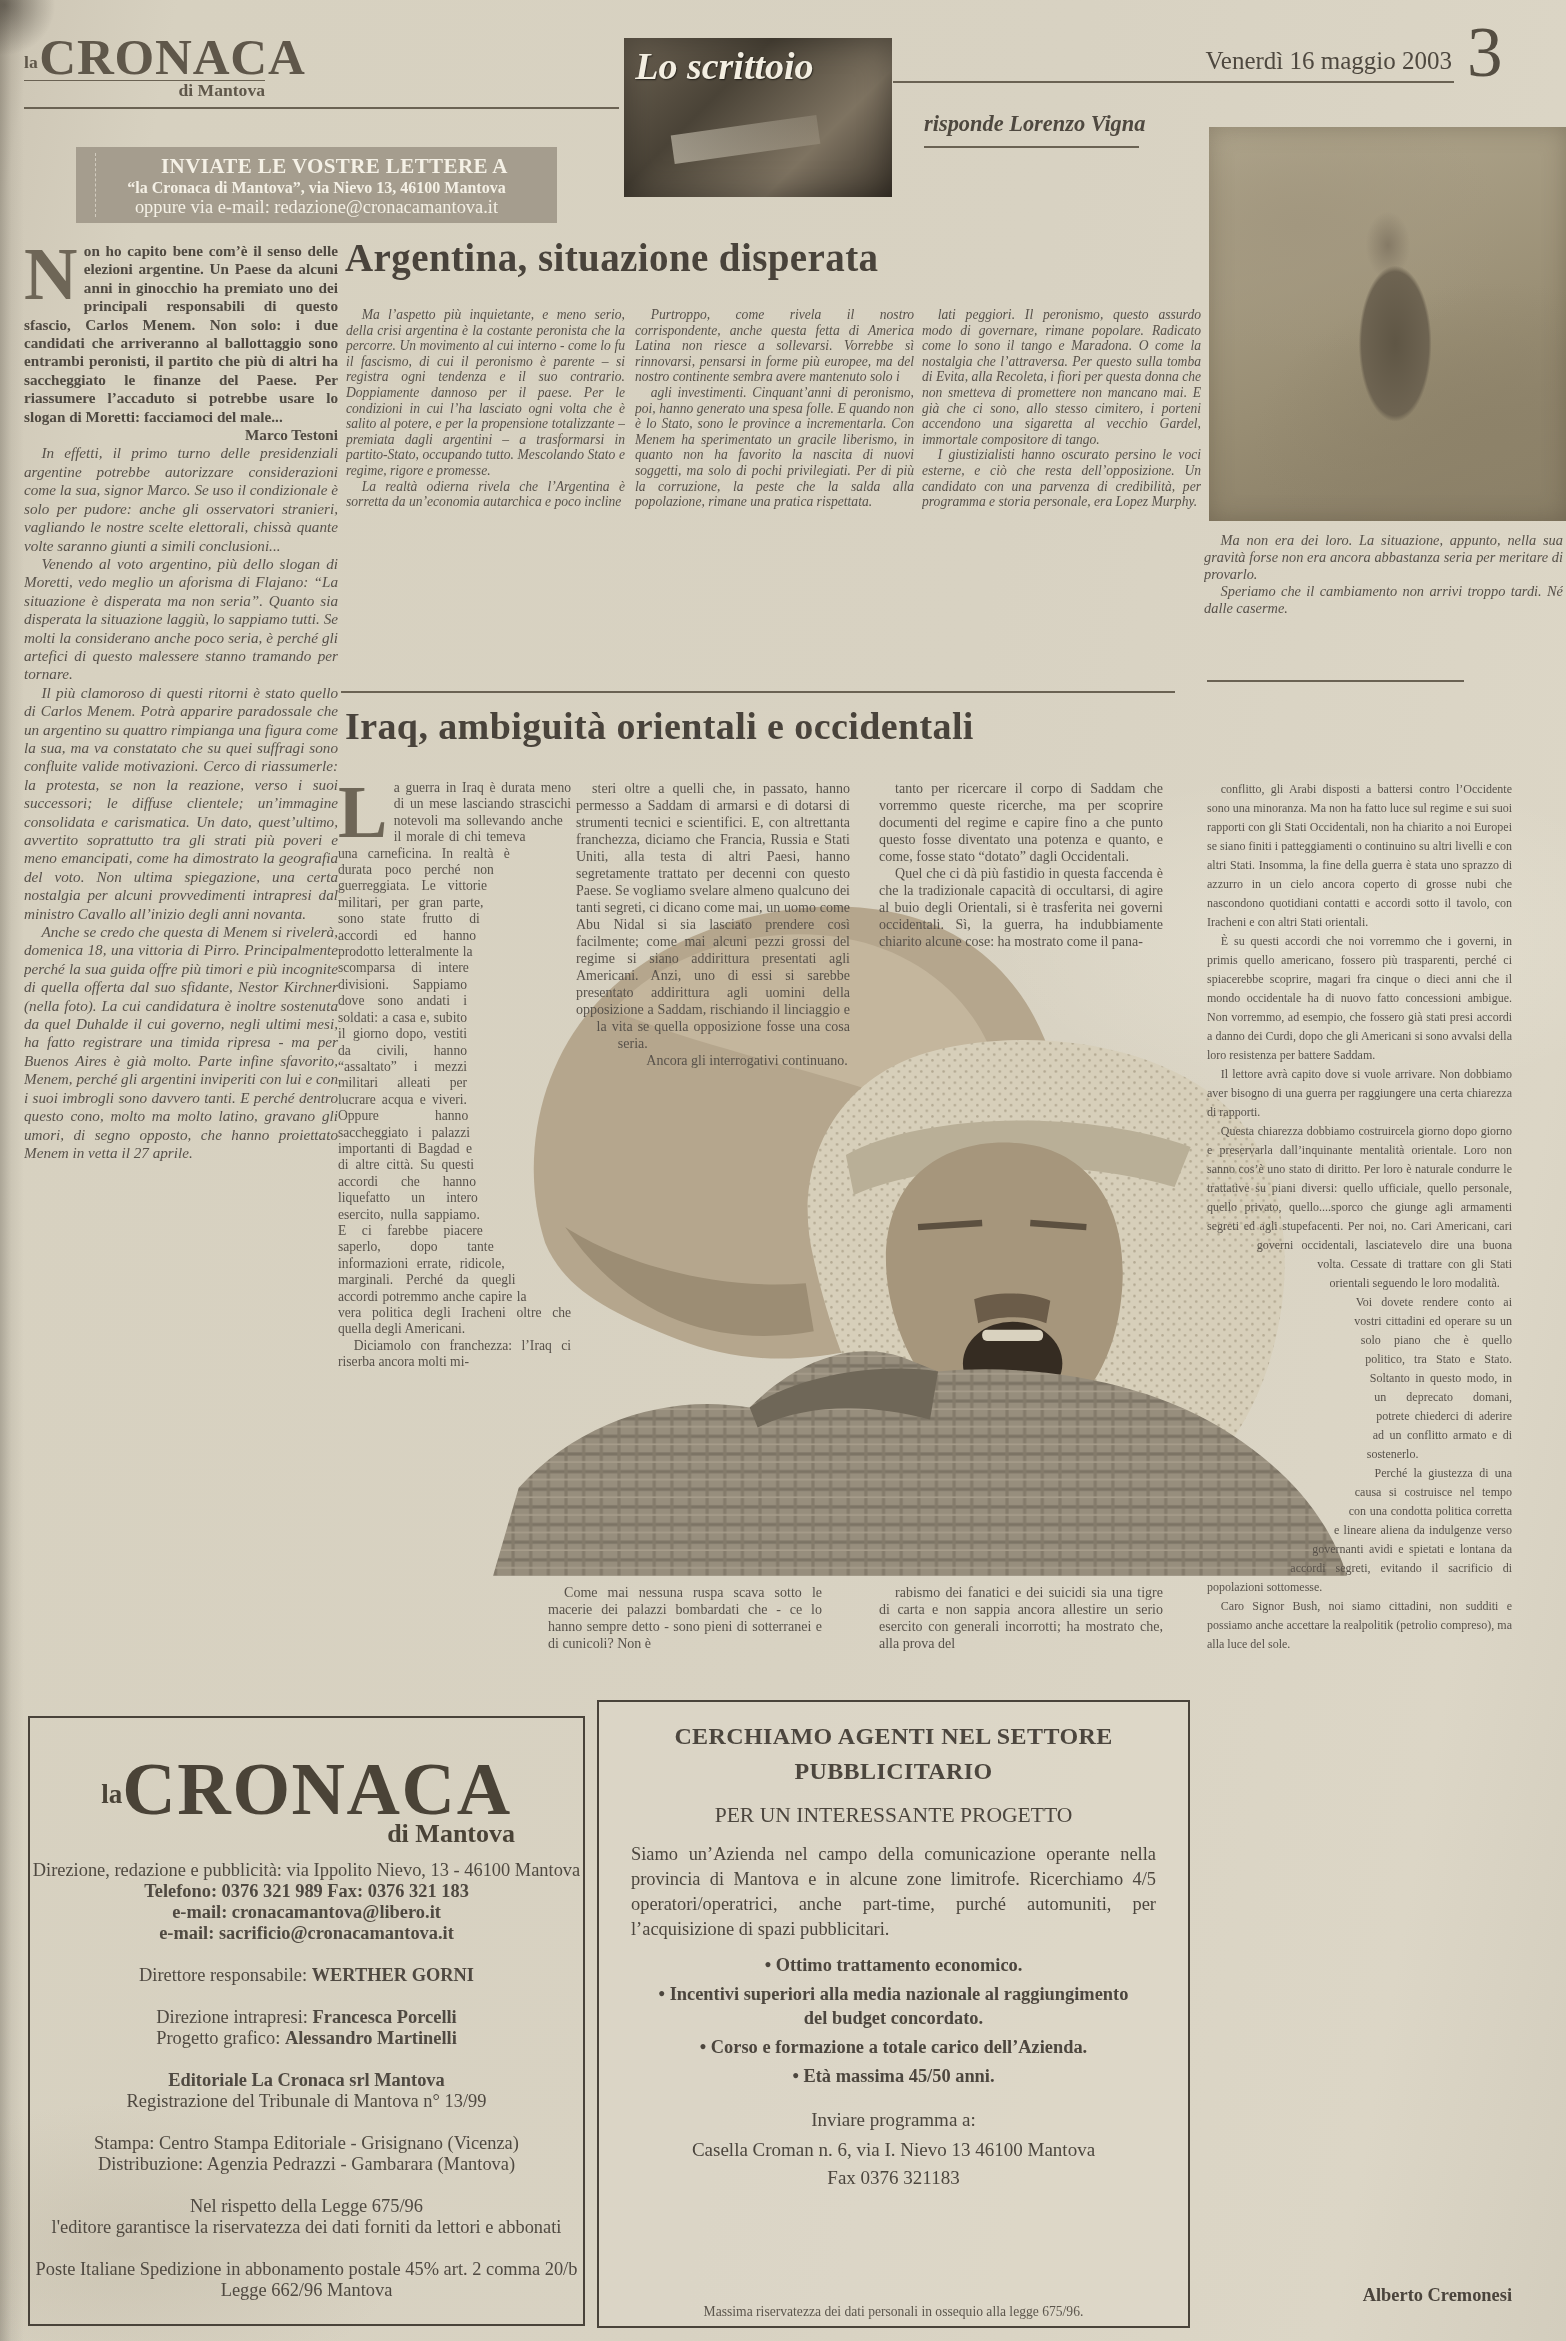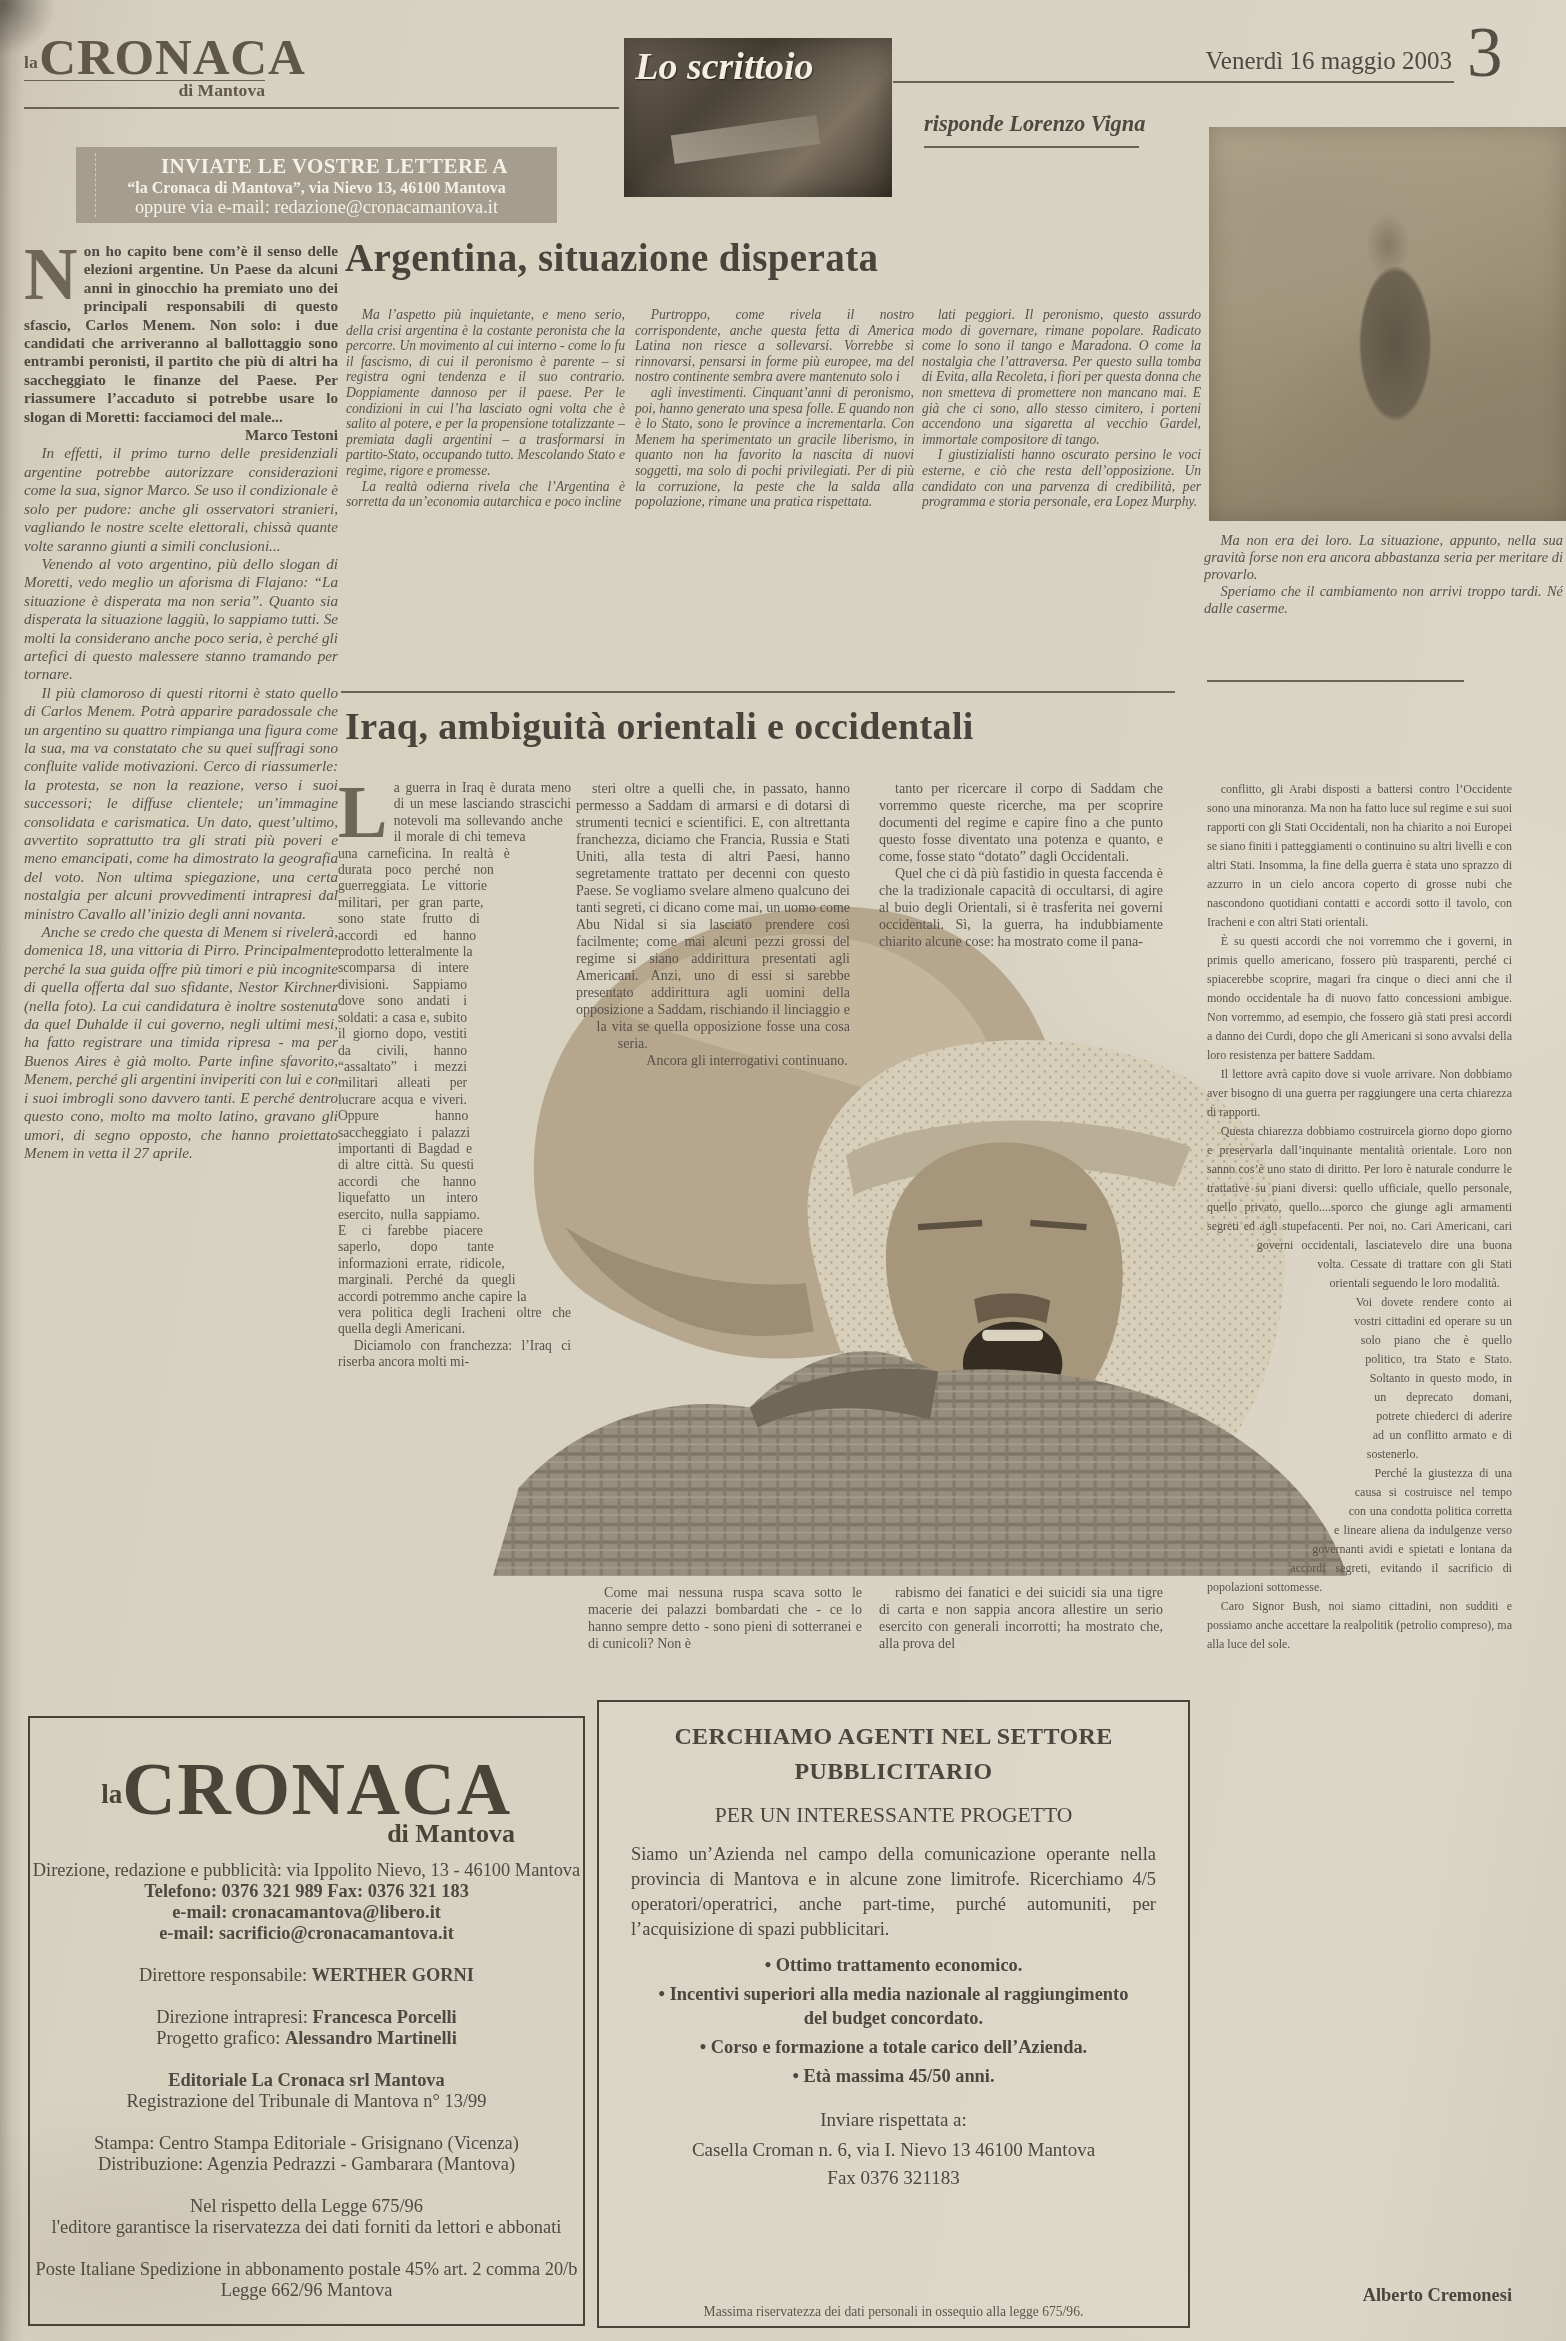--- a/index.html
+++ b/index.html
@@ -59,21 +59,21 @@
   .colL{left:24px;top:242px;width:314px;height:1443px;font-size:15.2px;line-height:18.4px;overflow:hidden;}
   .colL .reply p{text-indent:1.15em;}
 
   .argA{left:346px;top:307px;width:279px;height:385px;font-size:13.6px;line-height:15.6px;overflow:hidden;}
   .argB{left:635px;top:307px;width:279px;height:385px;font-size:13.6px;line-height:15.6px;overflow:hidden;}
   .argC{left:922px;top:307px;width:279px;height:385px;font-size:13.6px;line-height:15.6px;overflow:hidden;}
   .argD{left:1204px;top:532px;width:359px;height:136px;font-size:14.4px;line-height:17px;overflow:hidden;}
 
   .iq1{left:338px;top:780px;width:233px;height:898px;font-size:13.6px;line-height:16.4px;overflow:hidden;}
   .iq2t{left:576px;top:780px;width:274px;height:513px;font-size:14px;line-height:17px;overflow:hidden;}
-  .iq2b{left:588px;top:1584px;width:274px;height:108px;font-size:14px;line-height:17px;overflow:hidden;}
+  .iq2b{left:548px;top:1584px;width:274px;height:108px;font-size:14px;line-height:17px;overflow:hidden;}
   .iq3t{left:879px;top:780px;width:284px;height:385px;font-size:14px;line-height:17px;overflow:hidden;}
   .iq3b{left:879px;top:1584px;width:284px;height:108px;font-size:14px;line-height:17px;overflow:hidden;}
   .iq4{left:1207px;top:780px;width:305px;height:1507px;font-size:12px;line-height:19px;overflow:hidden;}
   .iq-sig{left:1207px;top:2285px;width:305px;text-align:right;font-weight:bold;font-size:18.4px;color:#4a443c;}
 
   
   .sp{margin:0;padding:0;}
   .sp-fist{float:right;width:104px;height:513px;shape-outside:polygon(100% 9%, 100% 100%, 60% 100%, 14% 86%, 0% 62%, 0% 40%, 22% 20%, 60% 12%);}
   .sp-sleeve{float:left;width:128px;height:497px;shape-outside:polygon(0% 48%, 34% 55%, 66% 67%, 100% 82%, 100% 100%, 0% 100%);}
   .sp-head{float:right;width:156px;height:377px;shape-outside:polygon(100% 54%, 52% 67%, 18% 82%, 0% 100%, 100% 100%);}
@@ -281,20 +281,20 @@
     <div class="ad-t1">CERCHIAMO AGENTI NEL SETTORE</div>
     <div class="ad-t2">PUBBLICITARIO</div>
     <div class="ad-sub">PER UN INTERESSANTE PROGETTO</div>
     <div class="ad-body">Siamo un’Azienda nel campo della comunicazione operante nella provincia di Mantova e in alcune zone limitrofe. Ricerchiamo 4/5 operatori/operatrici, anche part-time, purché automuniti, per l’acquisizione di spazi pubblicitari.</div>
     <div class="bullets">
         <p>Ottimo trattamento economico.</p>
         <p>Incentivi superiori alla media nazionale al raggiungimento del budget concordato.</p>
         <p>Corso e formazione a totale carico dell’Azienda.</p>
         <p>Età massima 45/50 anni.</p>
       </div>
-    <div class="ad-cta">Inviare rispettata a:</div>
+    <div class="ad-cta">Inviare programma a:</div>
     <div class="ad-addr">Casella Croman n. 6, via I. Nievo 13 46100 Mantova</div>
     <div class="ad-fax">Fax 0376 321183</div>
     <div class="ad-priv">Massima riservatezza dei dati personali in ossequio alla legge 675/96.</div>
   </div>
 
 </div>
 
 
 </body></html>

